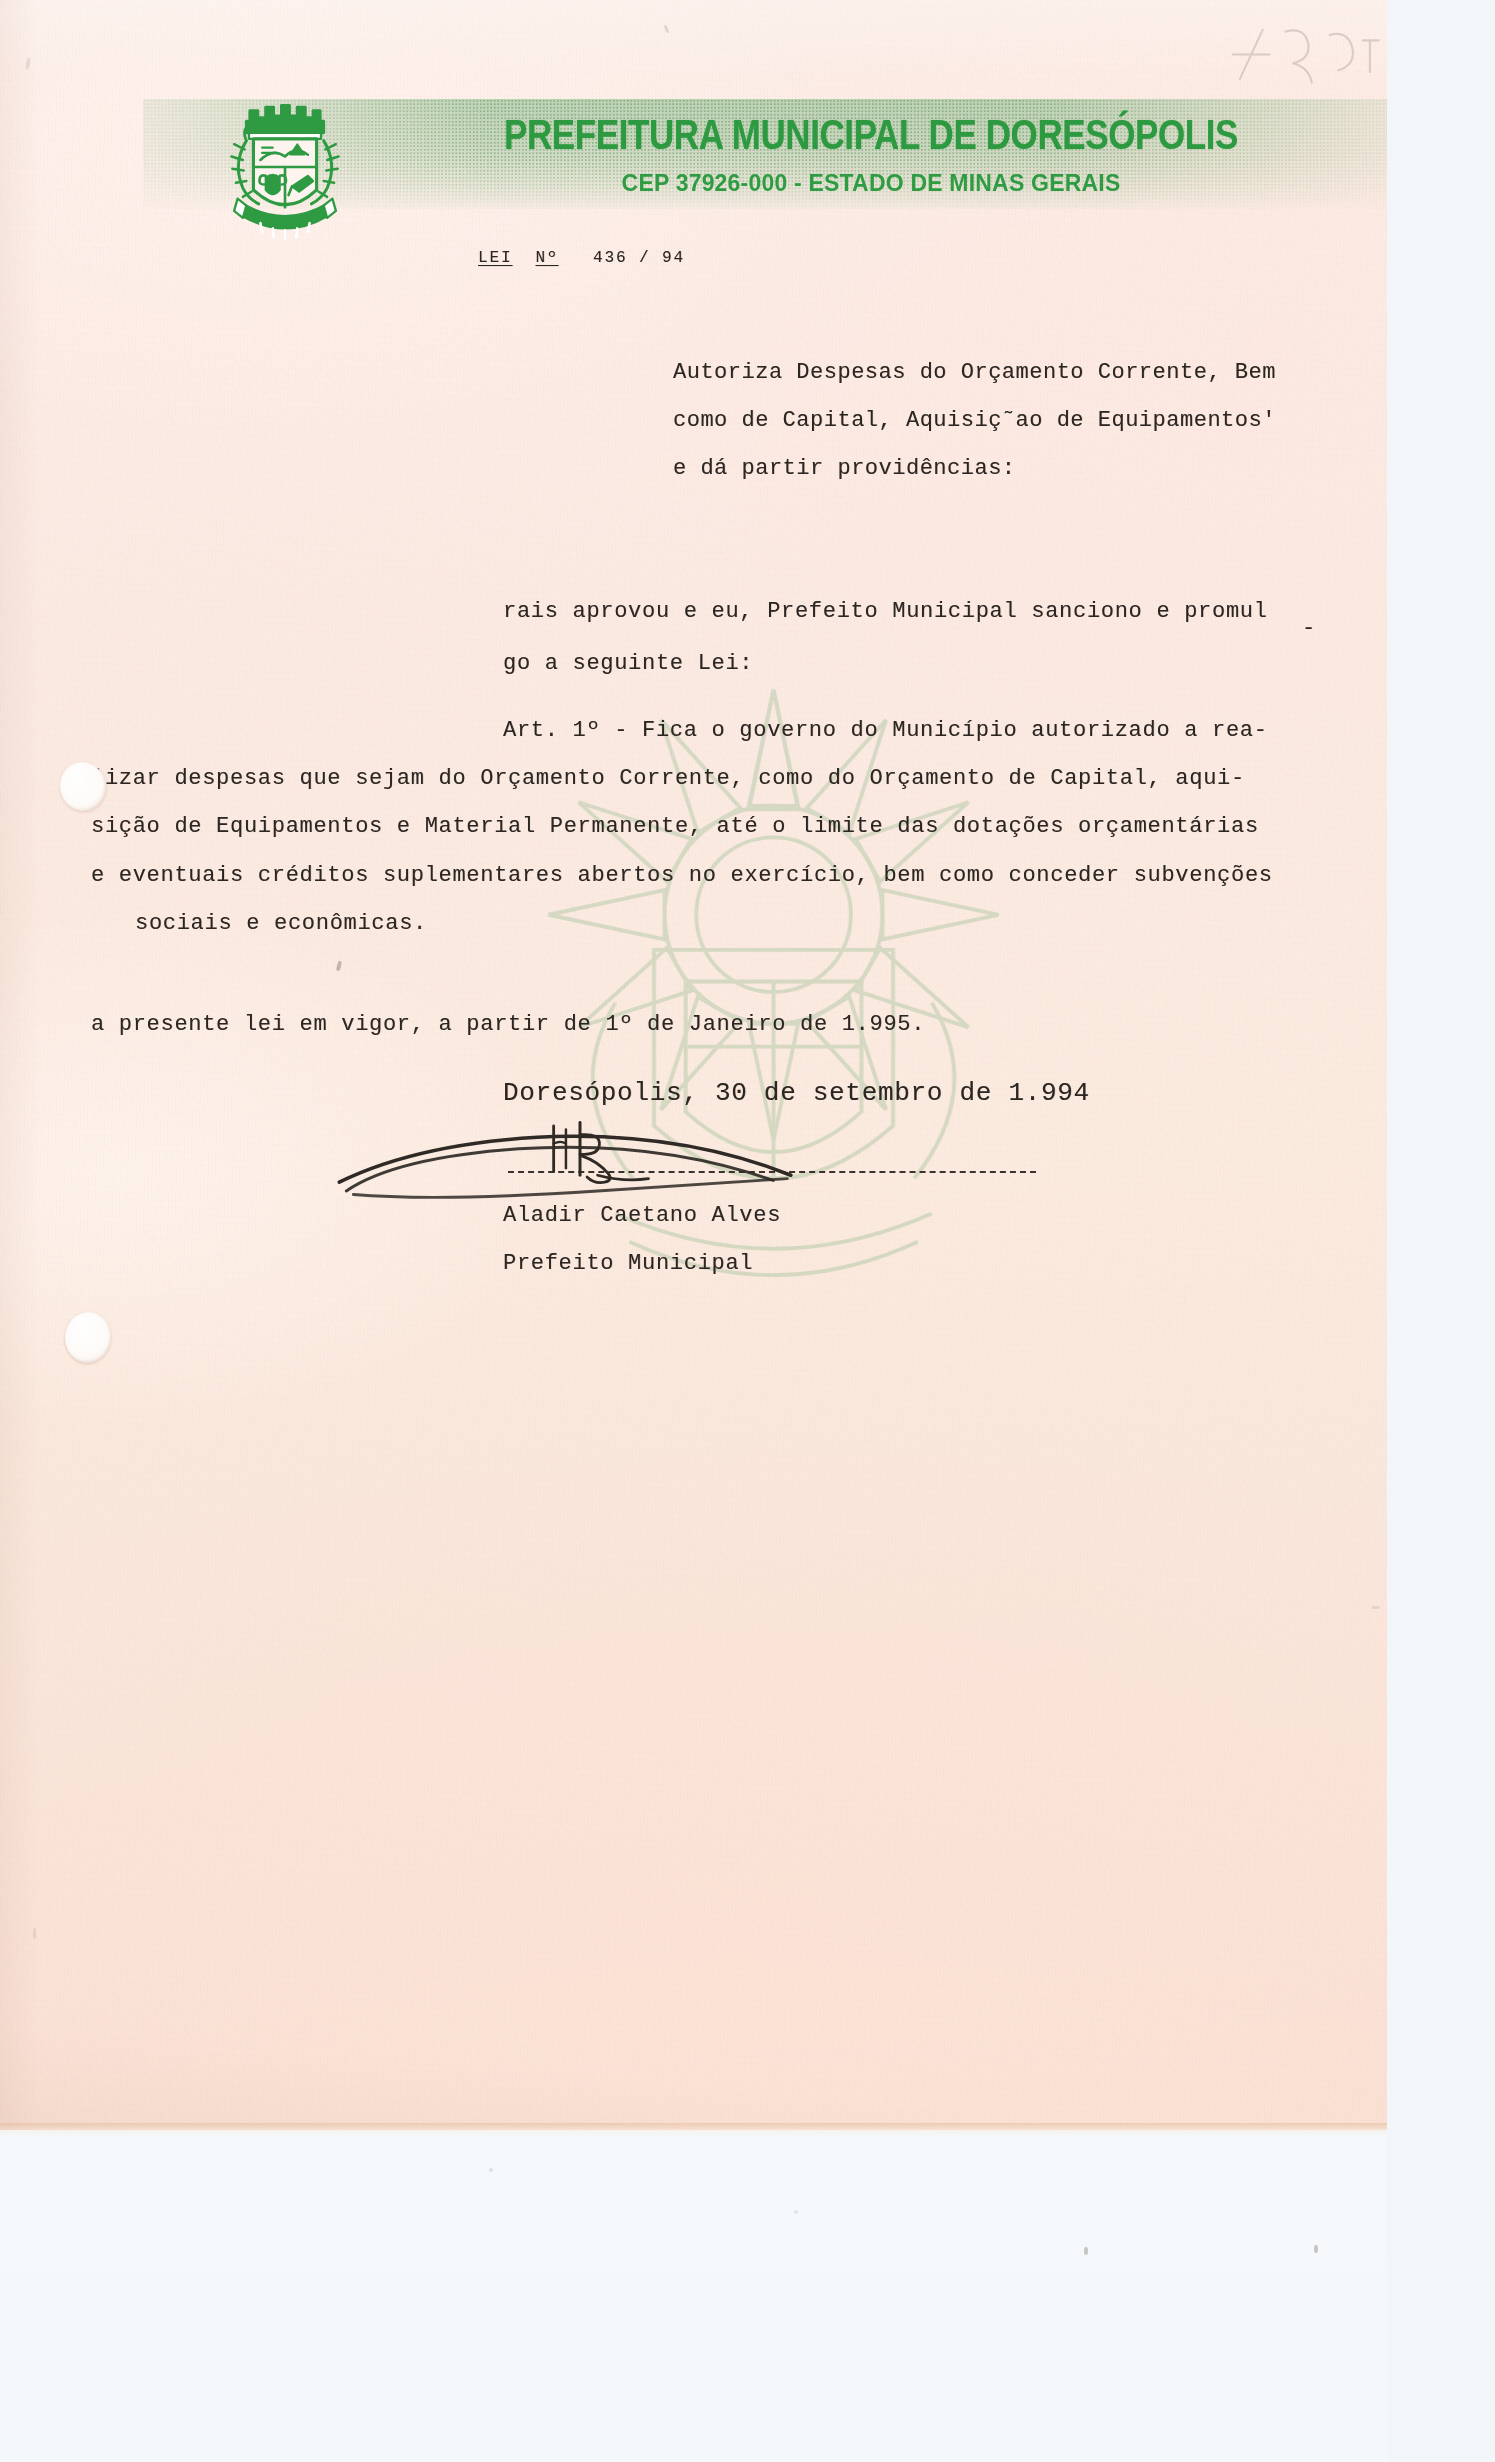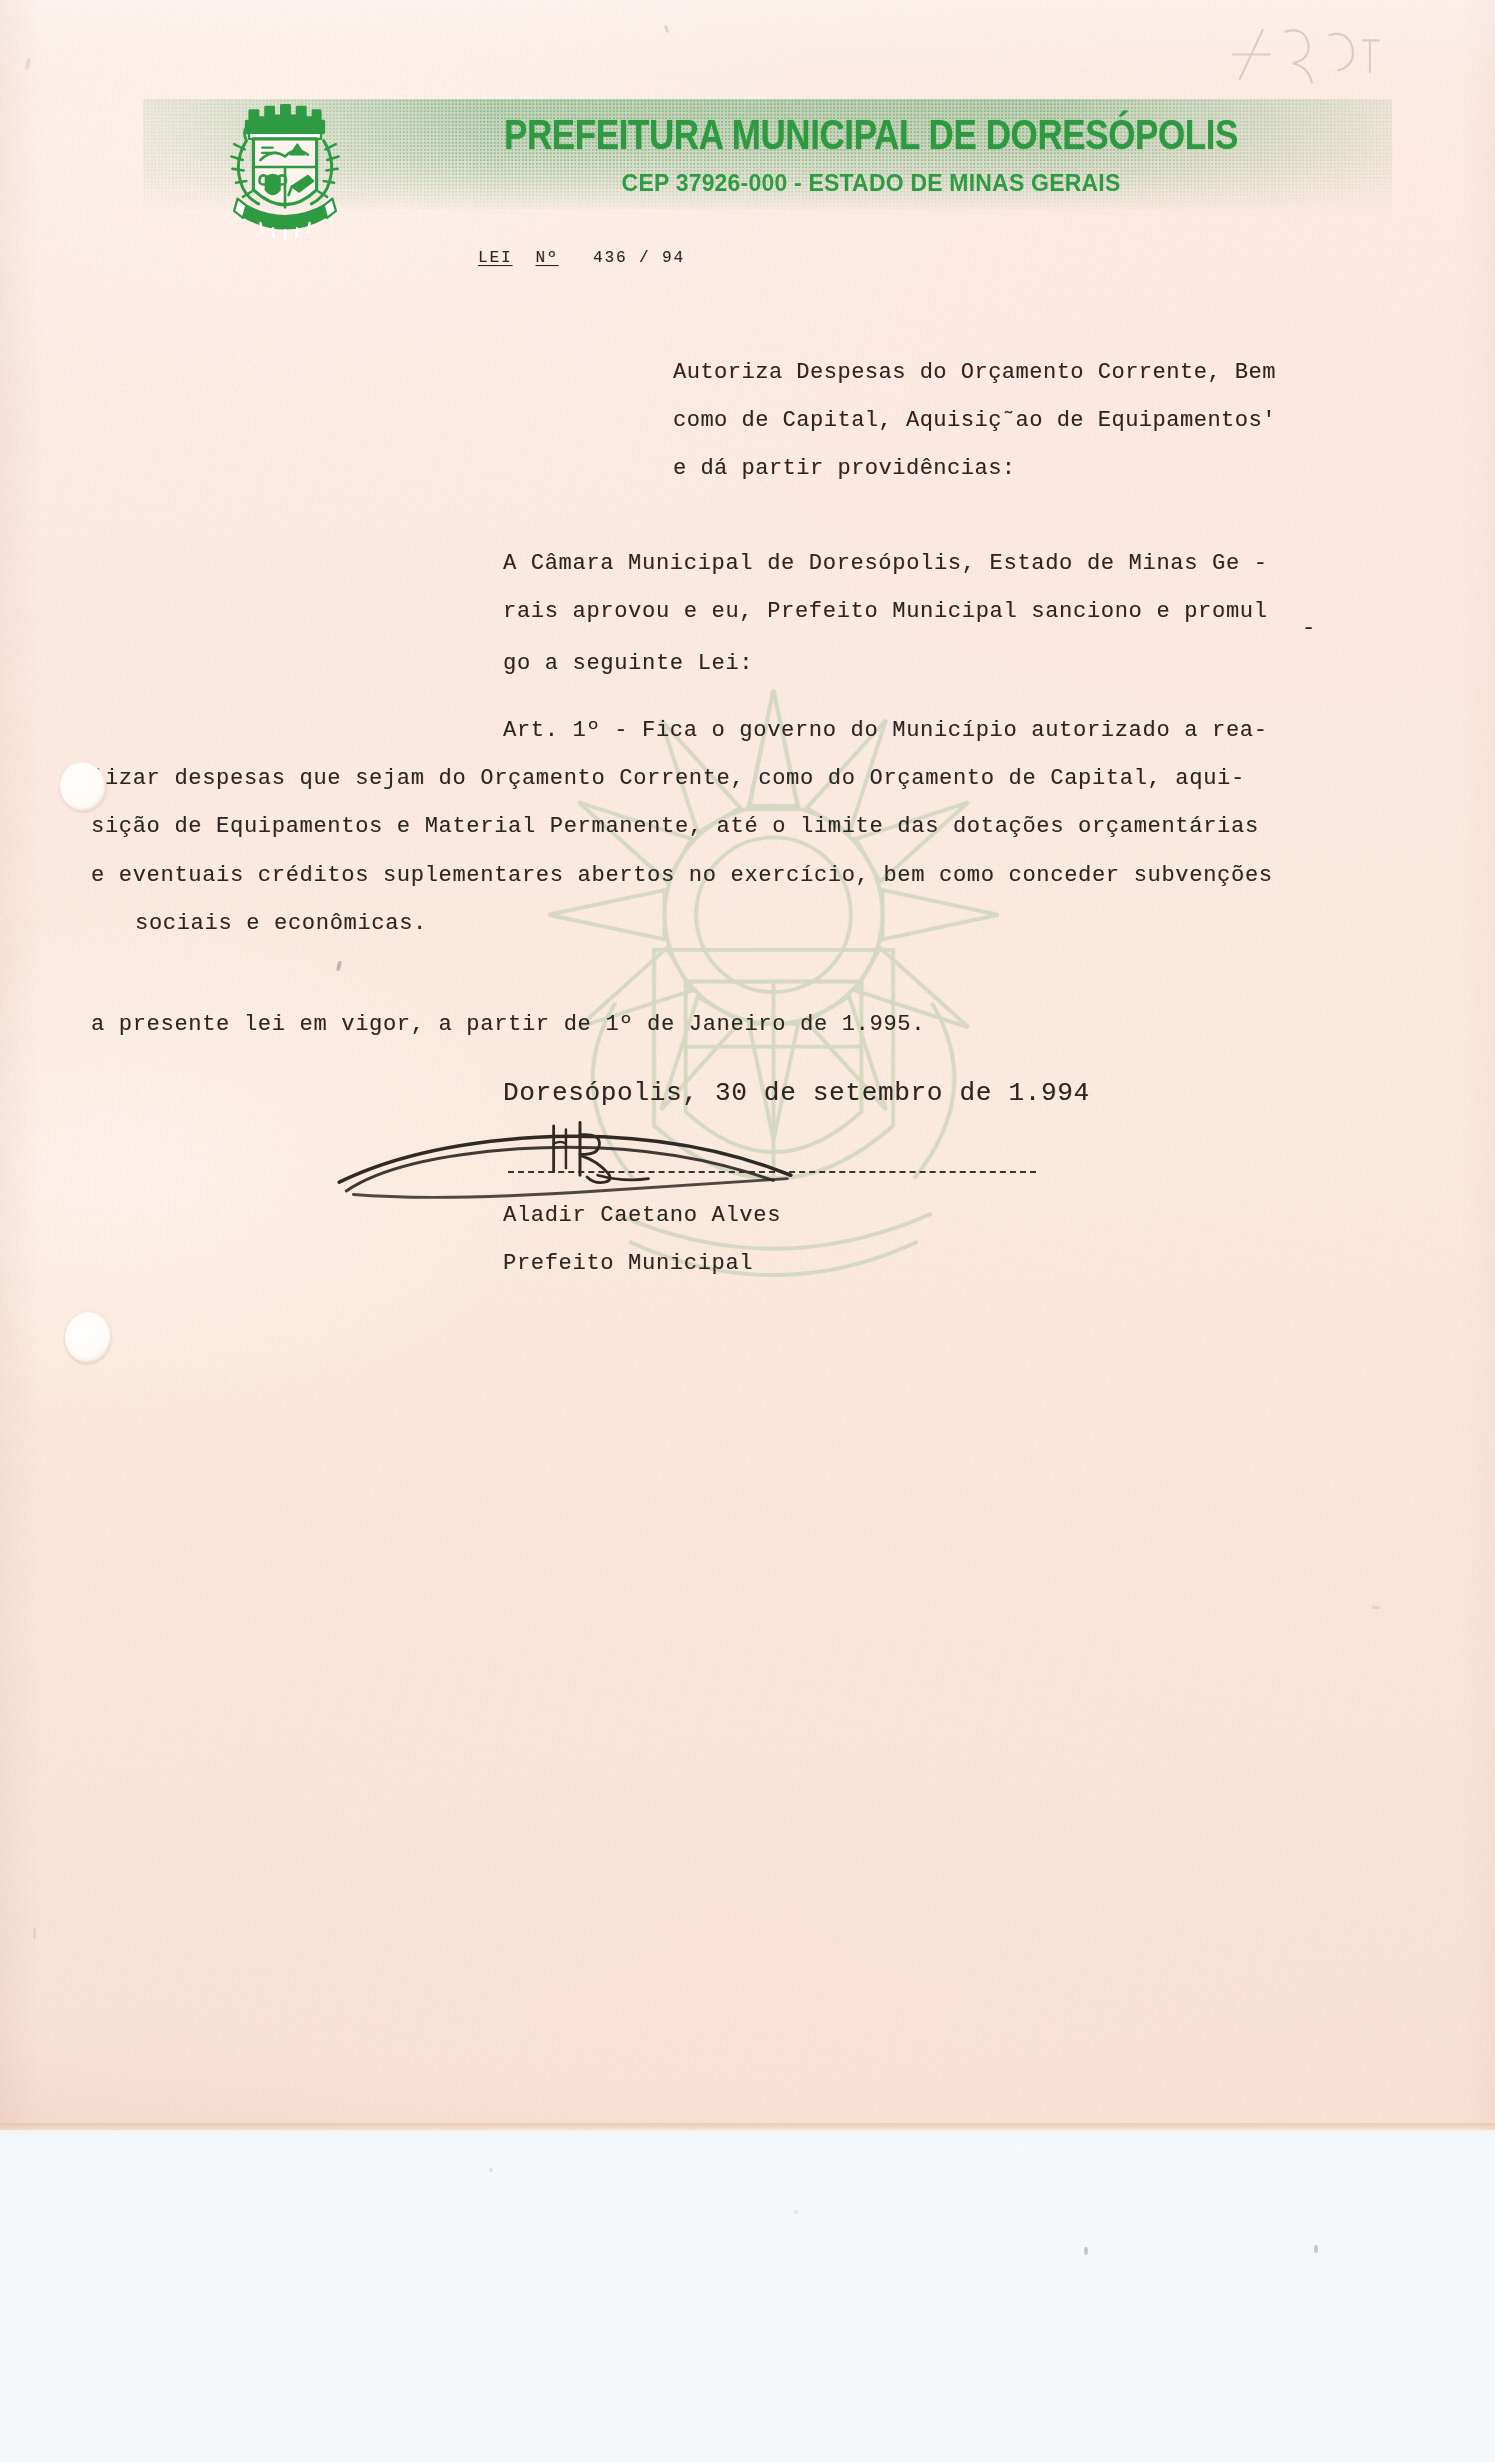--- a/index.html
+++ b/index.html
@@ -7,21 +7,21 @@
     margin: 0;
     padding: 0;
     background: #f3f6f8;
   }
   body {
     font-family: "Liberation Mono", "DejaVu Sans Mono", monospace;
   }
 
   #scan {
     position: relative;
-    width: 1495px;
+    width: 1387px;
     height: 2462px;
     overflow: hidden;
     background: linear-gradient(180deg, #fdfdfb 0%, #f7fafc 40%, #f4f8fa 100%);
   }
 
   
   #paper {
     position: absolute;
     left: 0;
     top: 0;
@@ -362,21 +362,20 @@
 
   <div id="org-title">PREFEITURA MUNICIPAL DE DORESÓPOLIS</div>
   <div id="org-subtitle">CEP 37926-000  -  ESTADO DE MINAS GERAIS</div>
 
   <div class="tw" id="lei-line"><span class="u">LEI</span>  <span class="u">Nº</span>   <span>436 / 94</span></div>
 
   <div class="tw ementa-line" id="ementa-1">Autoriza Despesas do Orçamento Corrente, Bem</div>
   <div class="tw ementa-line" id="ementa-2">como de Capital, Aquisiç˜ao de Equipamentos'</div>
   <div class="tw ementa-line" id="ementa-3">e dá partir providências:</div>
 
-  <div class="tw preamble-line" id="preamble-1">A Câmara Municipal de Doresópolis, Estado de Minas Ge -</div>
   <div class="tw preamble-line" id="preamble-2">rais aprovou e eu, Prefeito Municipal sanciono e promul</div>
   <div class="tw" id="preamble-dash">-</div>
   <div class="tw preamble-line" id="preamble-3">go a seguinte Lei:</div>
 
   <div class="tw" id="art1-1">Art. 1º - Fica o governo do Município autorizado a rea-</div>
   <div class="tw" id="art1-2">lizar despesas que sejam do Orçamento Corrente, como do Orçamento de Capital, aqui-</div>
   <div class="tw" id="art1-3">sição de Equipamentos e Material Permanente, até o limite das dotações orçamentárias</div>
   <div class="tw" id="art1-4">e eventuais créditos suplementares abertos no exercício, bem como conceder subvenções</div>
   <div class="tw" id="art1-5">sociais e econômicas.</div>
 

